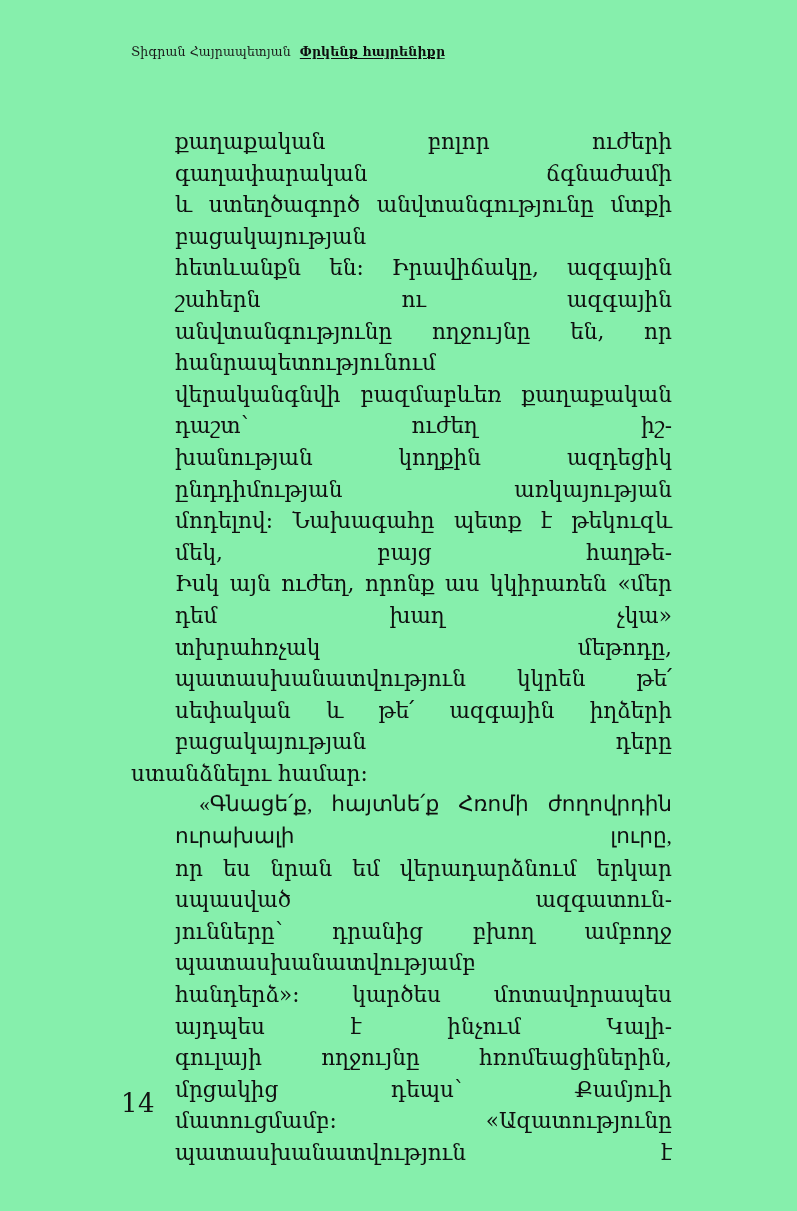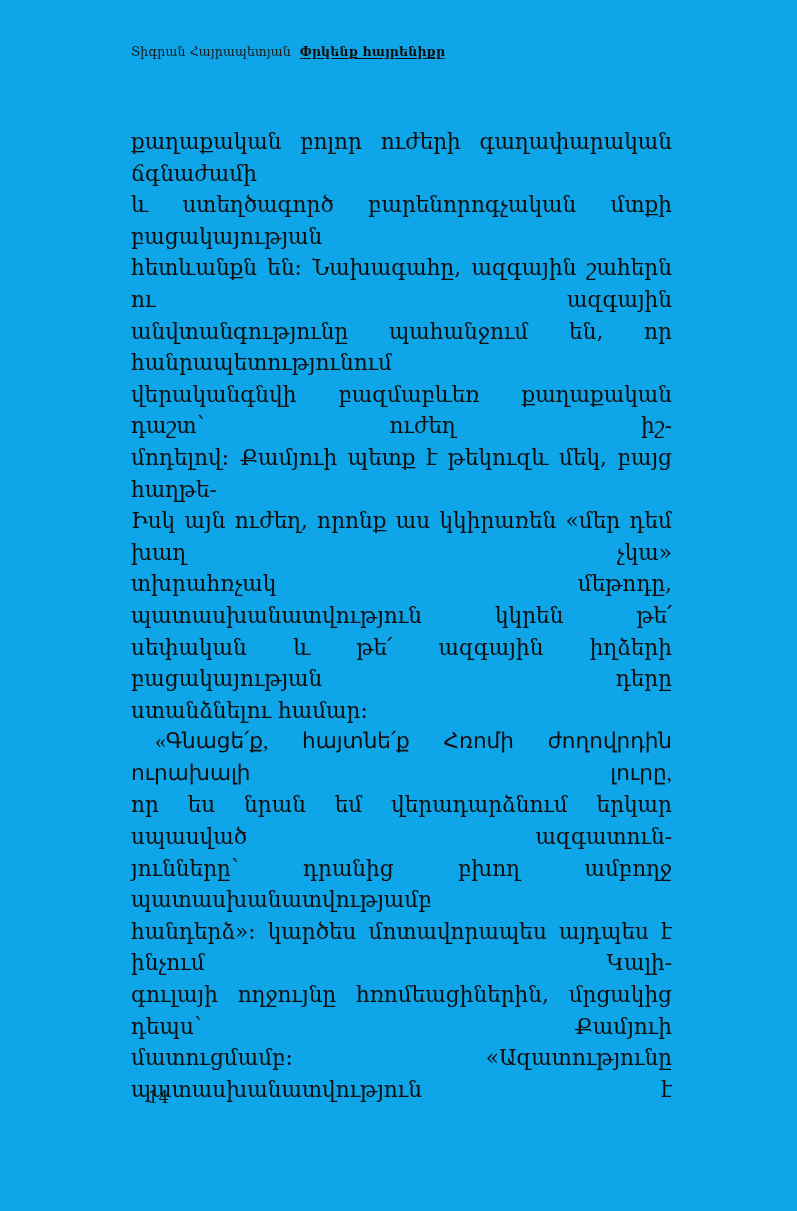--- a/index.html
+++ b/index.html
@@ -8,21 +8,21 @@
     background: #ffffff;
   }
   body {
     font-family: "DejaVu Serif", "Liberation Serif", serif;
     color: #101010;
   }
   .page {
     position: relative;
     width: 797px;
     height: 1211px;
-    background: #0ea5e9;
+    background: #86efac;
     overflow: hidden;
     box-sizing: border-box;
   }
   
   .running-header {
     position: absolute;
     left: 131px;
     top: 44px;
     font-size: 12.5px;
     line-height: 1.2;
@@ -61,61 +61,63 @@
   }
   .para .ln {
     display: block;
     white-space: pre;
   }
   
   .para .ln.j {
     text-align: justify;
     text-align-last: justify;
     white-space: normal;
+    margin-left: 44px;
   }
   .para .ln.last {
     text-align: center;
     text-align-last: left;
     white-space: pre;
   }
   .para.indent .ln.first {
     text-indent: 0;
     font-family: Liberation Serif, serif;
   }
   .indent-space {
     display: inline-block;
     width: 24px;
   }
   
   .folio {
     position: absolute;
-    left: 148px;
+    left: 121px;
     top: 1088px;
-    font-size: 16px;
+    font-size: 26px;
     color: #121212;
     letter-spacing: 0.4px;
   }
 </style>
 </head>
 <body>
 
 <div class="page">
 
   <div class="running-header">
     <span class="author">Տիգրան Հայրապետյան</span><span class="sep"></span><span class="booktitle">Փրկենք հայրենիքը</span>
   </div>
 
   <div class="textblock">
     <p class="para" id="para-0">
         <span class="ln j first">քաղաքական բոլոր ուժերի գաղափարական ճգնաժամի</span>
-        <span class="ln j">և ստեղծագործ բարենորոգչական մտքի բացակայության</span>
-        <span class="ln j">հետևանքն են։ Նախագահը, ազգային շահերն ու ազգային</span>
-        <span class="ln j">անվտանգությունը պահանջում են, որ հանրապետությունում</span>
+        <span class="ln j">և ստեղծագործ անվտանգությունը մտքի բացակայության</span>
+        <span class="ln j">հետևանքն են։ Իրավիճակը, ազգային շահերն ու ազգային</span>
+        <span class="ln j">անվտանգությունը ողջույնը են, որ հանրապետությունում</span>
         <span class="ln j">վերականգնվի բազմաբևեռ քաղաքական դաշտ՝ ուժեղ իշ-</span>
-        <span class="ln j">մոդելով։ Քամյուի պետք է թեկուզև մեկ, բայց հաղթե-</span>
+        <span class="ln j">խանության կողքին ազդեցիկ ընդդիմության առկայության</span>
+        <span class="ln j">մոդելով։ Նախագահը պետք է թեկուզև մեկ, բայց հաղթե-</span>
         <span class="ln j">Իսկ այն ուժեղ, որոնք աս կկիրառեն «մեր դեմ խաղ չկա»</span>
         <span class="ln j">տխրահռչակ մեթոդը, պատասխանատվություն կկրեն թե՛</span>
         <span class="ln j">սեփական և թե՛ ազգային իղձերի բացակայության դերը</span>
         <span class="ln last">ստանձնելու համար։</span>
       </p>
     <p class="para indent" id="para-1">
         <span class="ln j first"><span class="indent-space"></span>«Գնացե՛ք, հայտնե՛ք Հռոմի ժողովրդին ուրախալի լուրը,</span>
         <span class="ln j">որ ես նրան եմ վերադարձնում երկար սպասված ազգատուն-</span>
         <span class="ln j">յունները՝ դրանից բխող ամբողջ պատասխանատվությամբ</span>
         <span class="ln j">հանդերձ»։ կարծես մոտավորապես այդպես է ինչում Կալի-</span>

